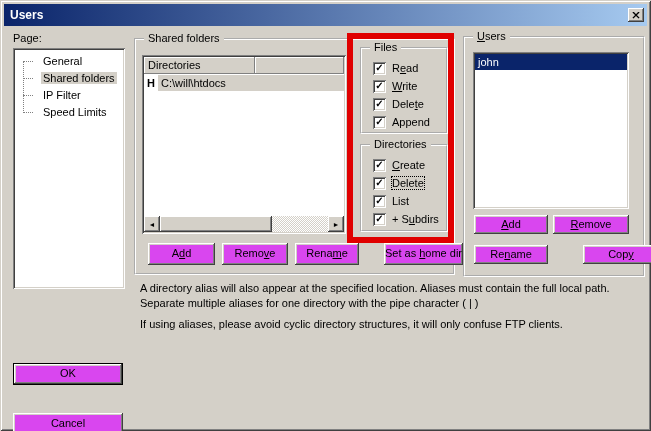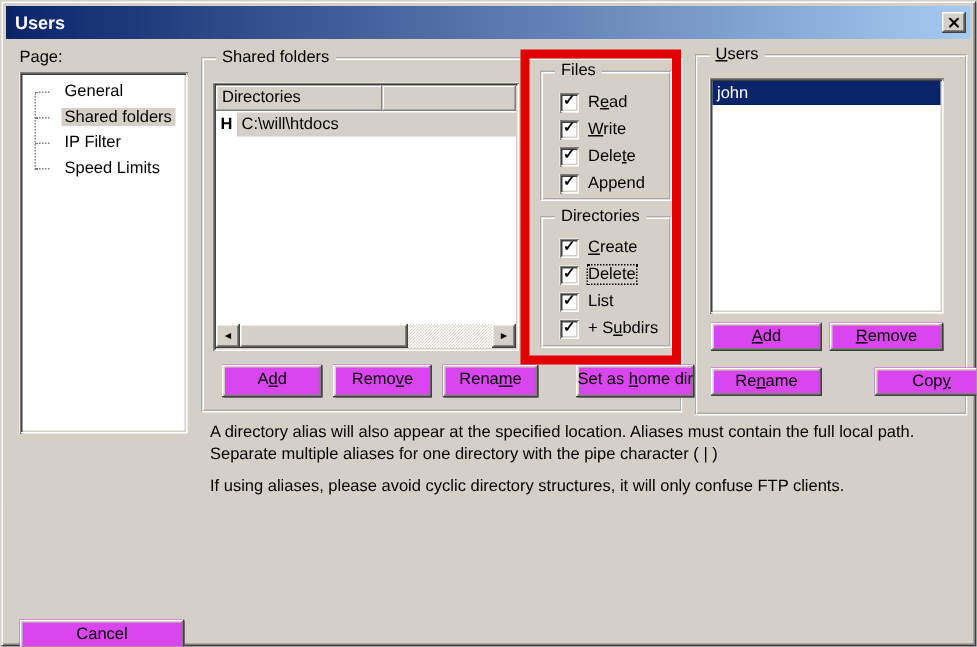--- a/index.html
+++ b/index.html
@@ -249,15 +249,16 @@
     <div class="user-row">john</div>
   </div>
   <div class="btn" style="left:474px; top:215px; width:74px; height:19px; line-height:18px;"><u>A</u>dd</div>
   <div class="btn" style="left:553px; top:215px; width:76px; height:19px; line-height:18px;"><u>R</u>emove</div>
   <div class="btn" style="left:474px; top:245px; width:74px; height:19px; line-height:18px;">Re<u>n</u>ame</div>
   <div class="btn" style="left:583px; top:245px; width:76px; height:19px; line-height:18px;">Cop<u>y</u></div>
 
   <div class="note" style="top:281px;">A directory alias will also appear at the specified location. Aliases must contain the full local path. Separate multiple aliases for one directory with the pipe character ( | )</div>
   <div class="note" style="top:317px;">If using aliases, please avoid cyclic directory structures, it will only confuse FTP clients.</div>
 
+  <div class="btn default" style="left:13px; top:363px; width:110px;">OK</div>
   <div class="btn" style="left:13px; top:413px; width:110px;">Cancel</div>
 
 </div>
 
 </body></html>

